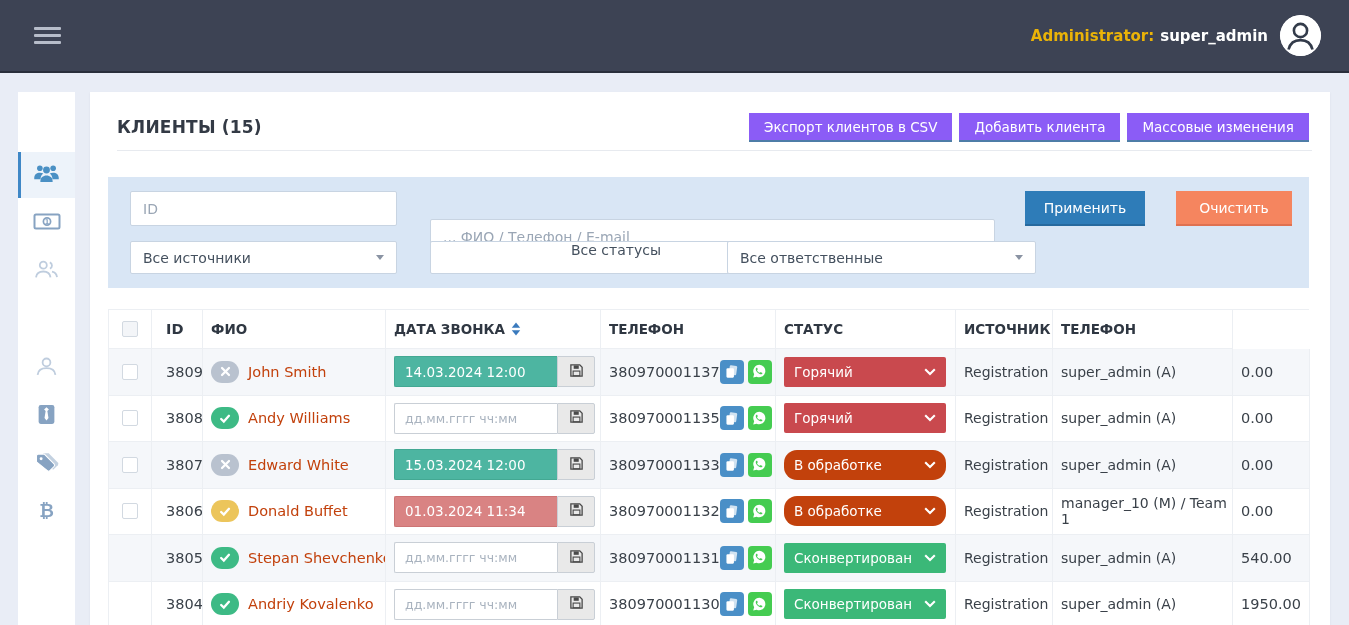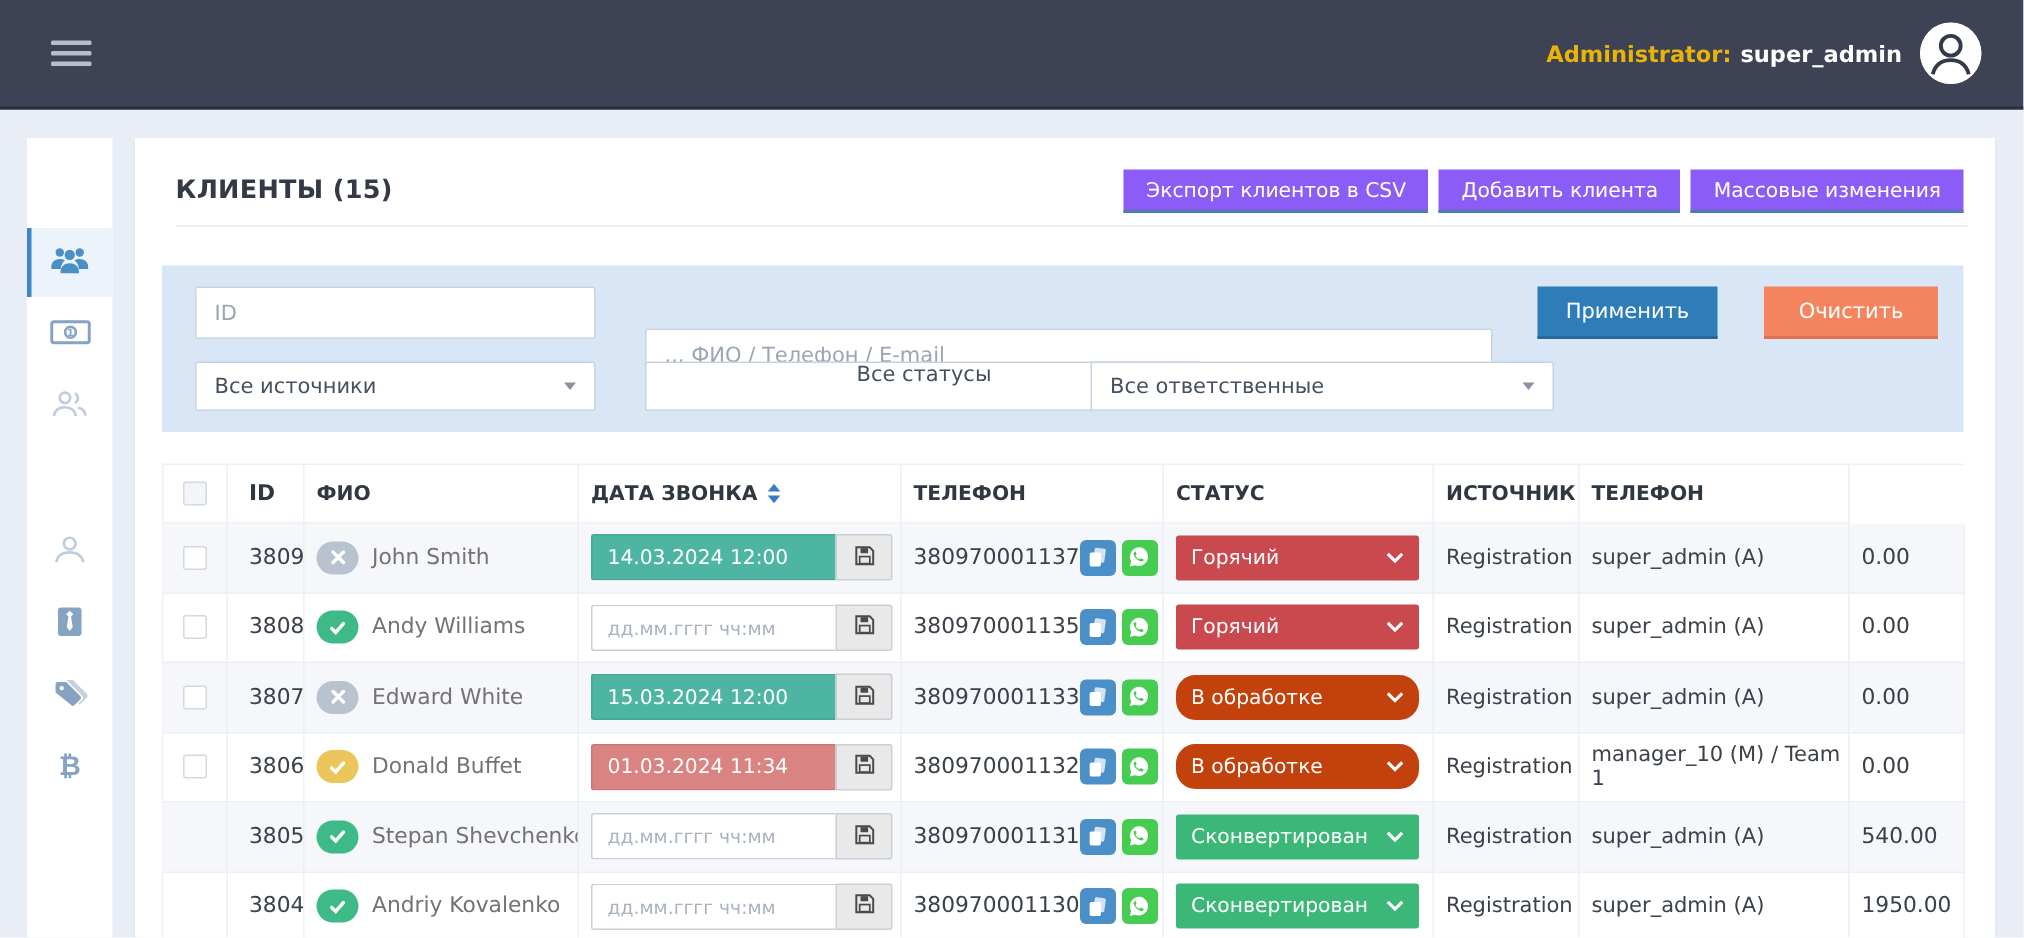--- a/index.html
+++ b/index.html
@@ -57,21 +57,21 @@
   .cell-id { padding-left:14px; font-size:14.5px; }
   .cell-check { justify-content:center; }
   .cb { width:16px; height:16px; background:#fff; border:1px solid #d2d9e1; border-radius:2px; cursor:pointer; }
   .thead .cb { background:#f3f5f8; }
   .sort-ic { margin-left:6px; display:inline-flex; }
 
   .pill { width:28px; height:22px; border-radius:11px; display:inline-flex; align-items:center; justify-content:center; flex:0 0 auto; }
   .pill.grey-x { background:#b9c2cf; }
   .pill.green-check { background:#3dba85; }
   .pill.yellow-check { background:#ecc55b; }
-  .name-link { color:#737373; margin-left:9px; font-size:14.5px; text-decoration:none; white-space:nowrap; cursor:pointer; }
+  .name-link { color:#c2410c; margin-left:9px; font-size:14.5px; text-decoration:none; white-space:nowrap; cursor:pointer; }
 
   .dategrp { display:flex; height:31px; }
   .dateinput { width:163px; height:31px; border:1px solid #c9cfd6; border-right:none; border-radius:2px 0 0 2px; padding:0 10px; font-family:inherit; font-size:12.5px; color:#46505c; background:#fff; }
   .dateinput::placeholder { color:#a9b3bf; opacity:1; }
   .dateinput.filled-green { background:#4db5a1; border-color:#43a893; color:#fff; font-size:13.5px; }
   .dateinput.filled-red { background:#d98383; border-color:#cc7474; color:#fff; font-size:13.5px; }
   .savebtn { width:38px; height:31px; background:#e9e9e9; border:1px solid #c9cfd6; border-radius:0 2px 2px 0; display:flex; align-items:center; justify-content:center; cursor:pointer; }
 
   .cell-phone { font-size:14.5px; }
   .ph-icons { margin-left:auto; padding-right:6px; display:flex; gap:4px; }

